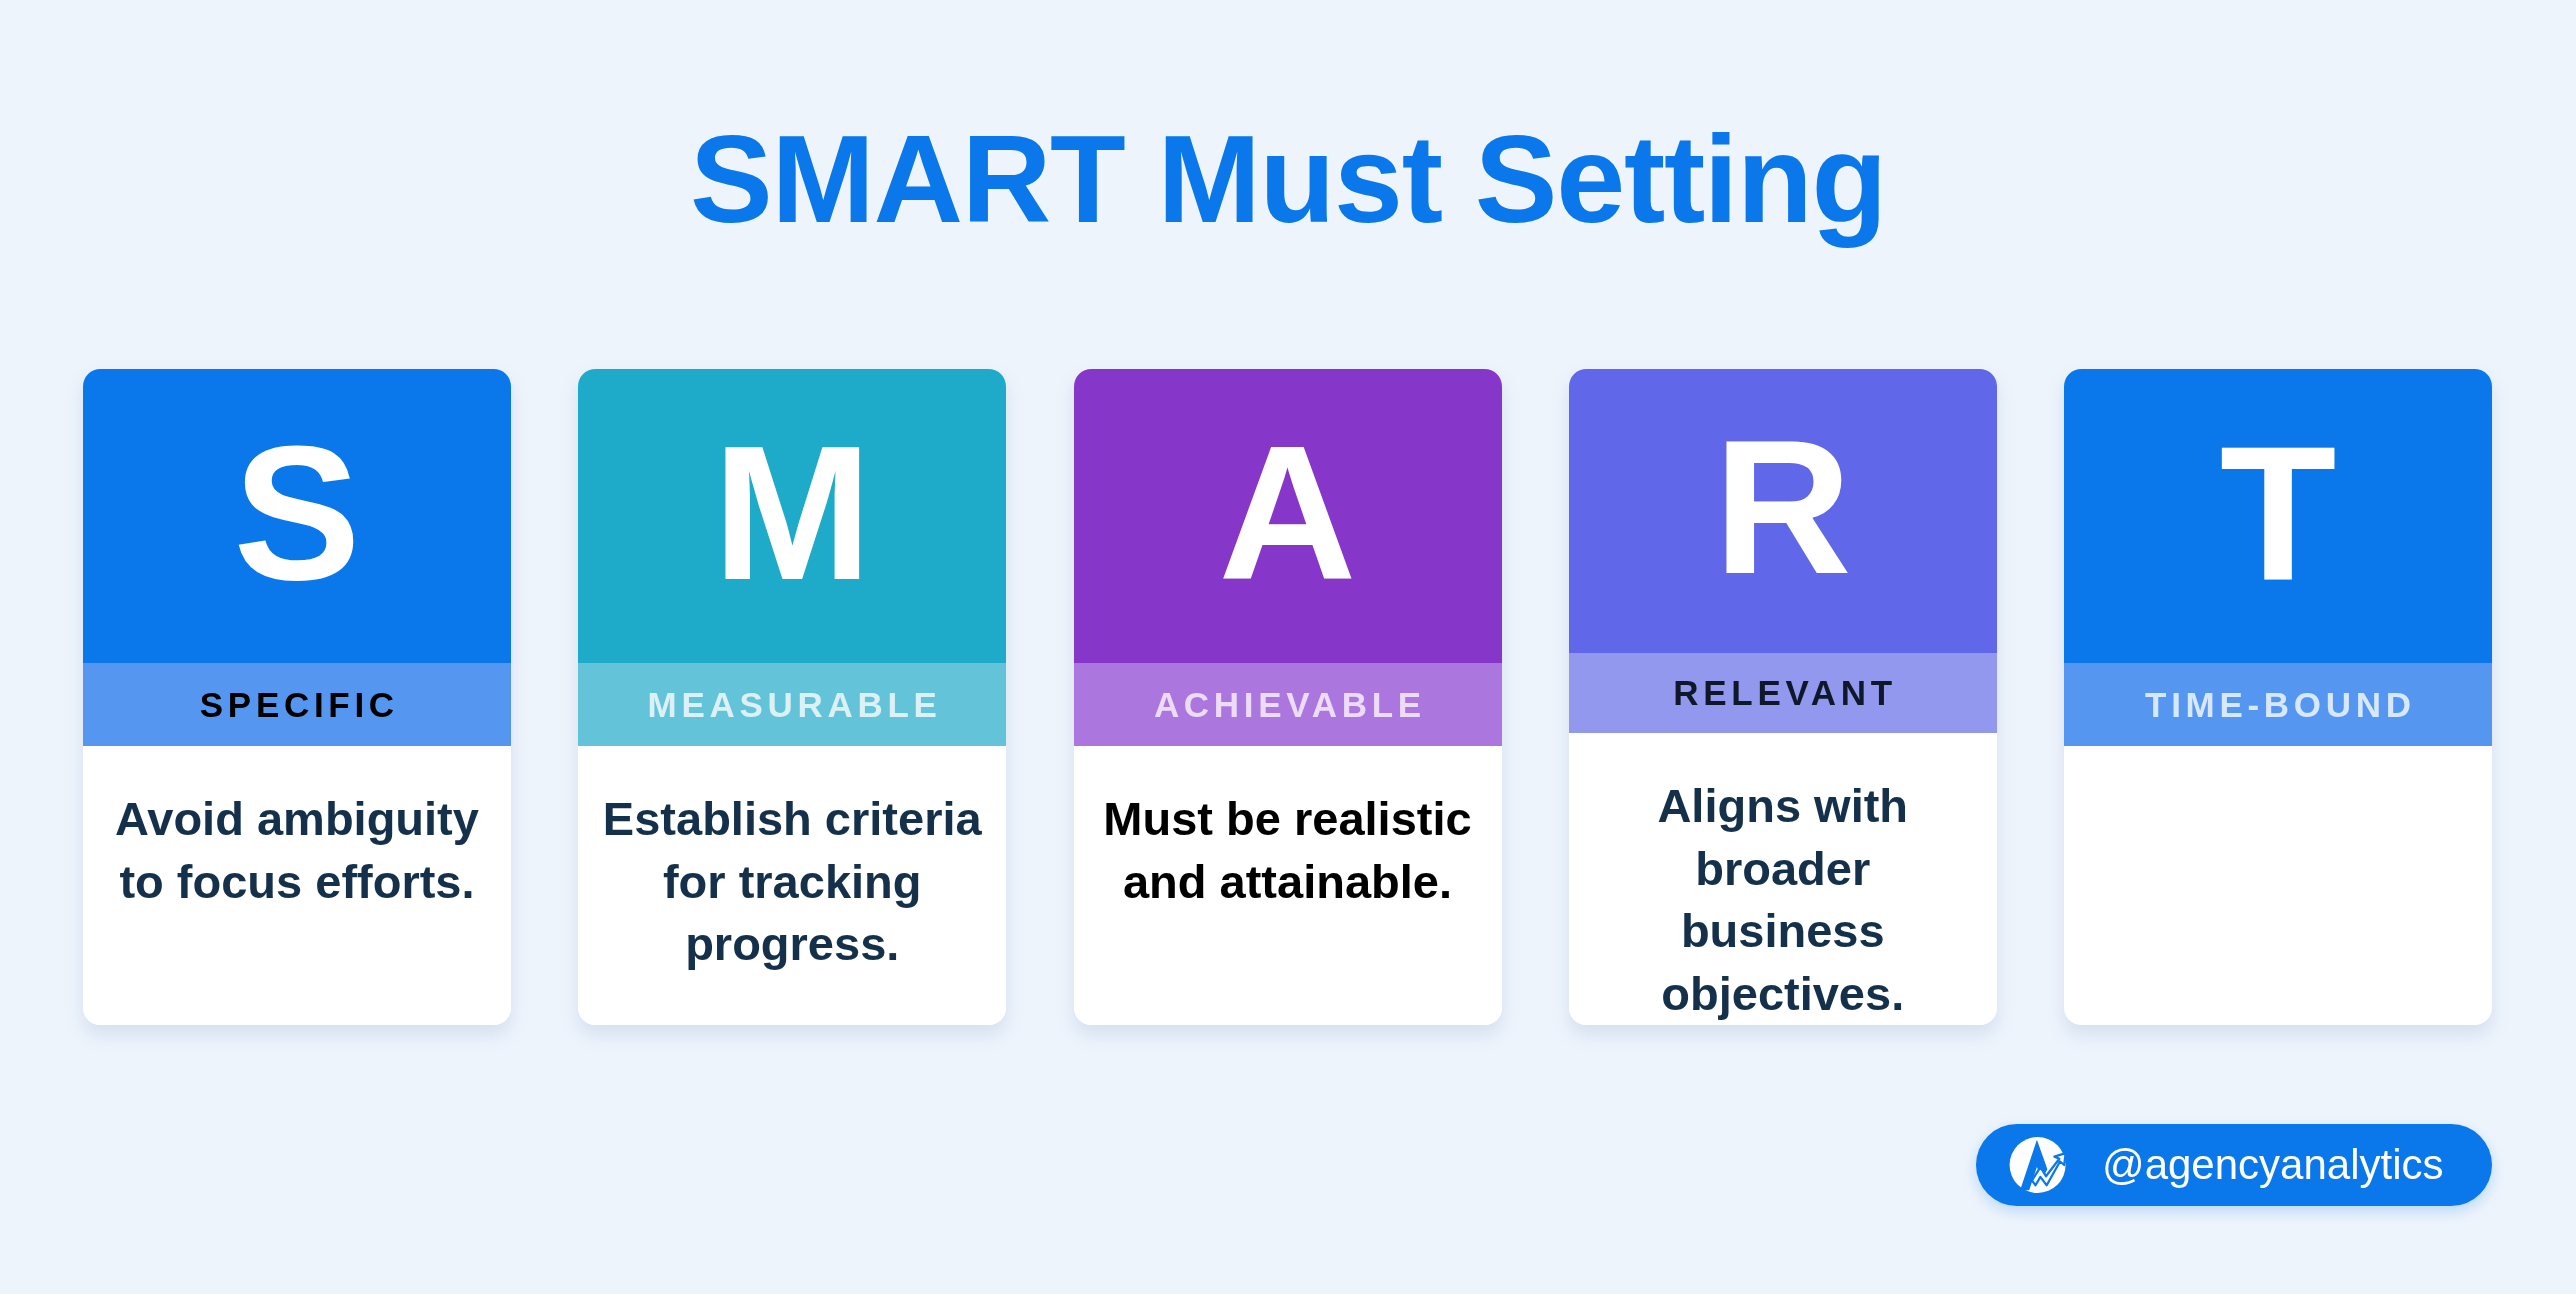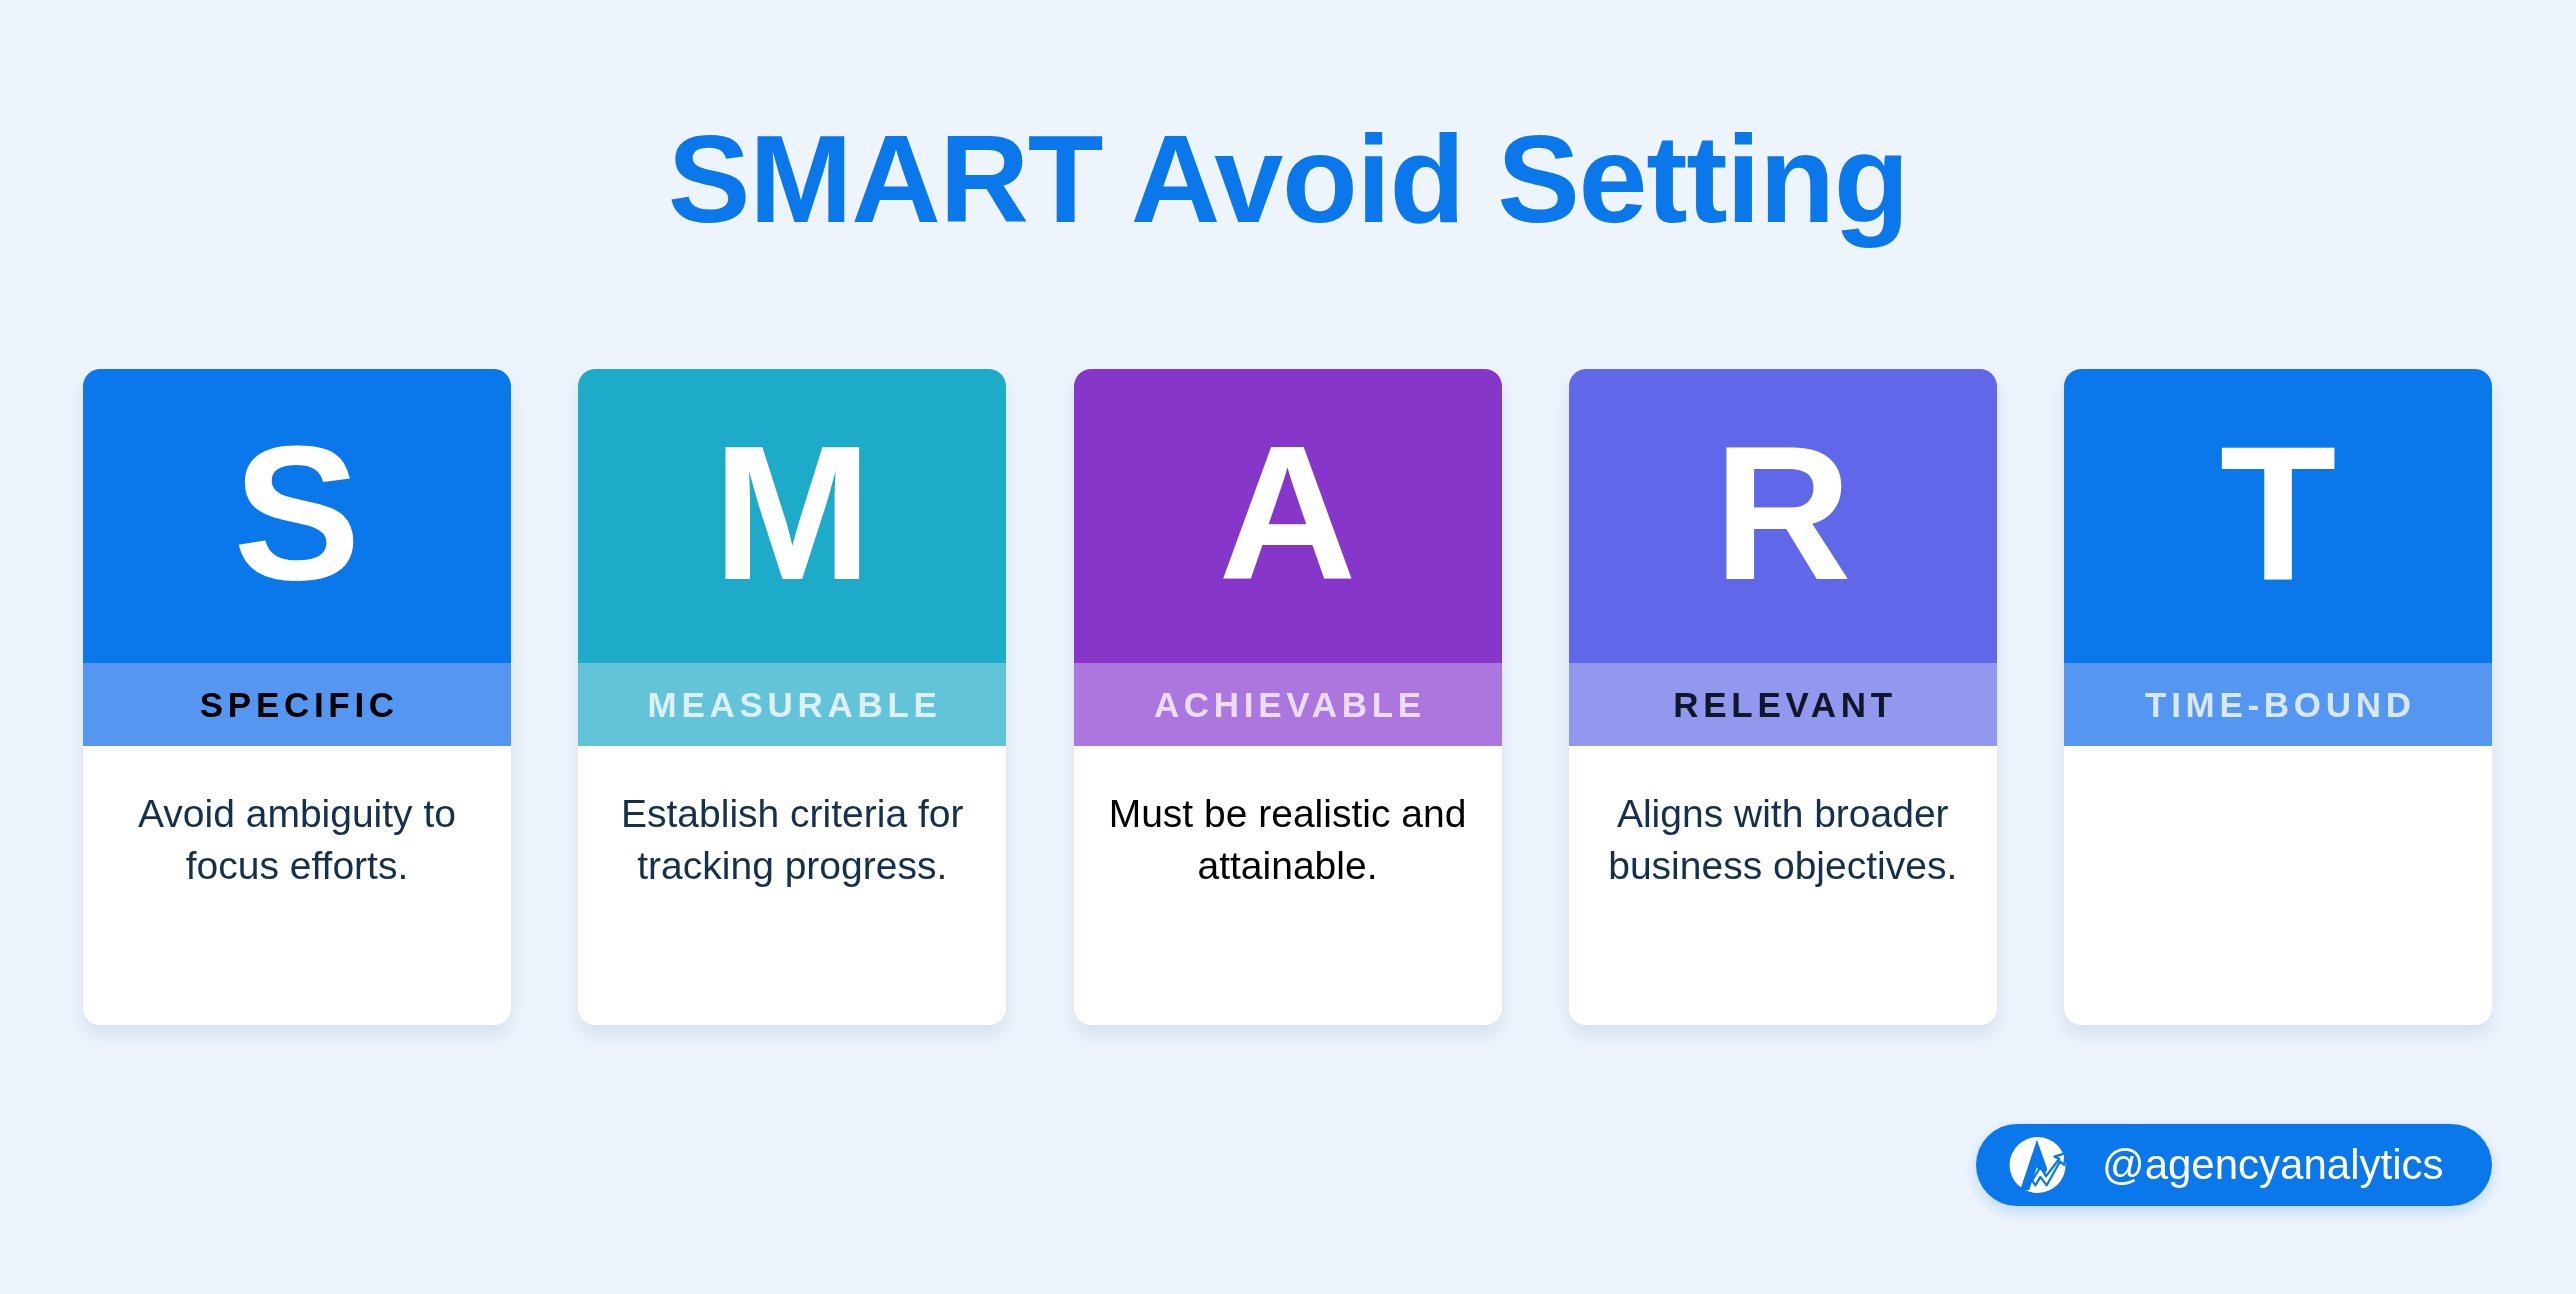--- a/index.html
+++ b/index.html
@@ -86,24 +86,24 @@
     flex: 1;
     background: #ffffff;
     display: flex;
     align-items: flex-start;
     justify-content: center;
     padding: 42px 20px 0 20px;
     box-sizing: border-box;
   }
   .card-desc {
     color: #14304a;
-    font-size: 39px;
+    font-size: 47px;
     line-height: 1.33;
     text-align: center;
-    font-weight: 400;
+    font-weight: 700;
     margin: 0;
   }
 
   
   .handle-badge {
     position: absolute;
     left: 1976px;
     top: 1124px;
     width: 516px;
     height: 82px;
@@ -127,21 +127,21 @@
     font-weight: 400;
     margin-left: 28px;
     line-height: 1;
     white-space: nowrap;
   }
 </style>
 </head>
 <body style="background: rgb(237, 244, 252);">
 
 <div class="title-wrap">
-  <h1 class="page-title" style="color: rgb(10, 120, 234);">SMART Avoid Setting</h1>
+  <h1 class="page-title" style="color: rgb(10, 120, 234);">SMART Must Setting</h1>
 </div>
 
 <div class="cards">
 
   <div class="card">
     <div class="card-header" style="background: rgb(10, 120, 234);">
       <span class="card-letter">S</span>
     </div>
     <div class="card-band" style="background: rgb(85, 150, 240);">
       <span class="card-band-label" style="color: #000000;">SPECIFIC</span>

